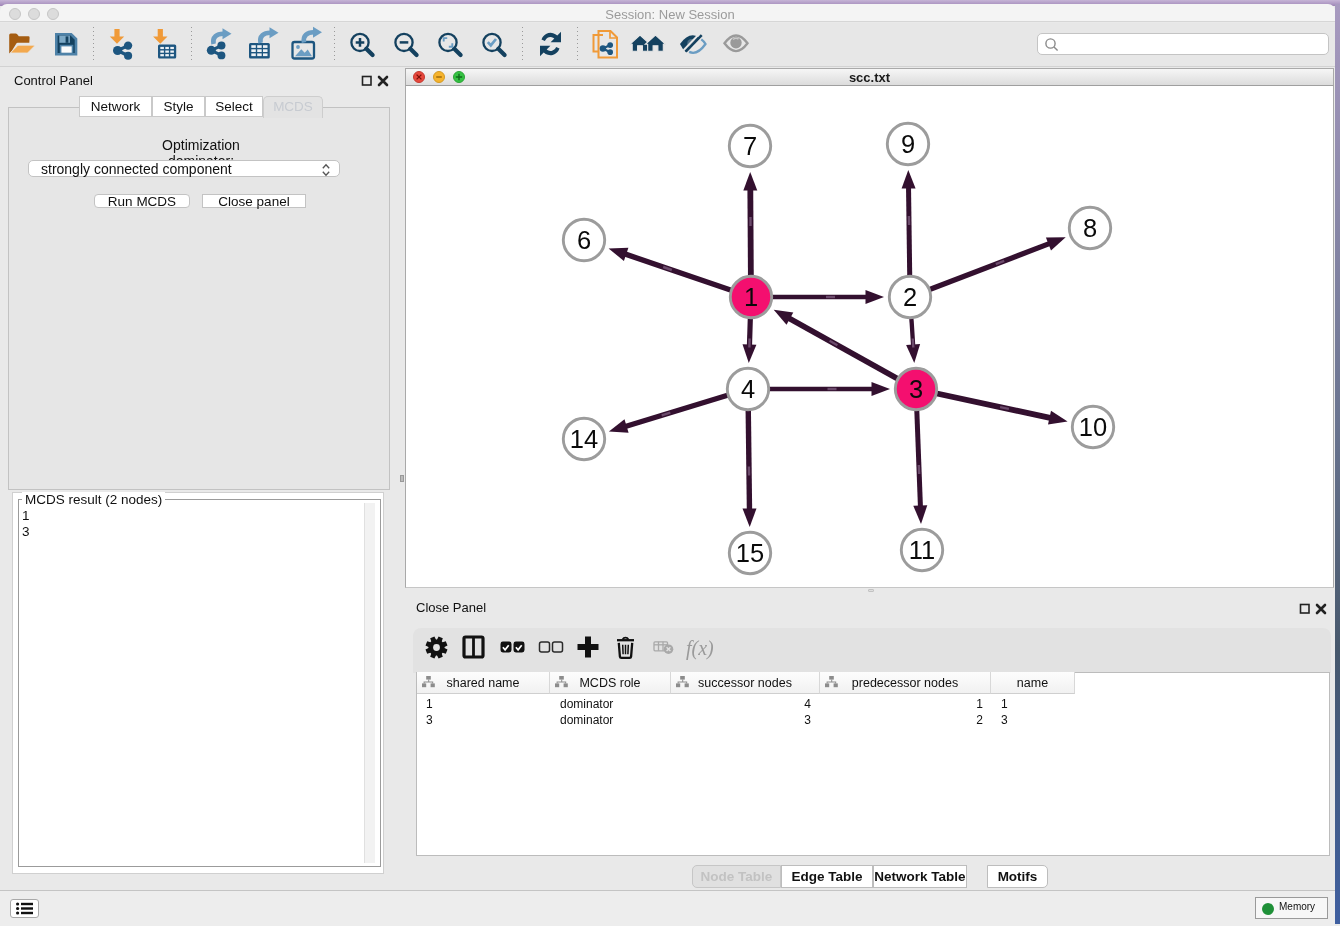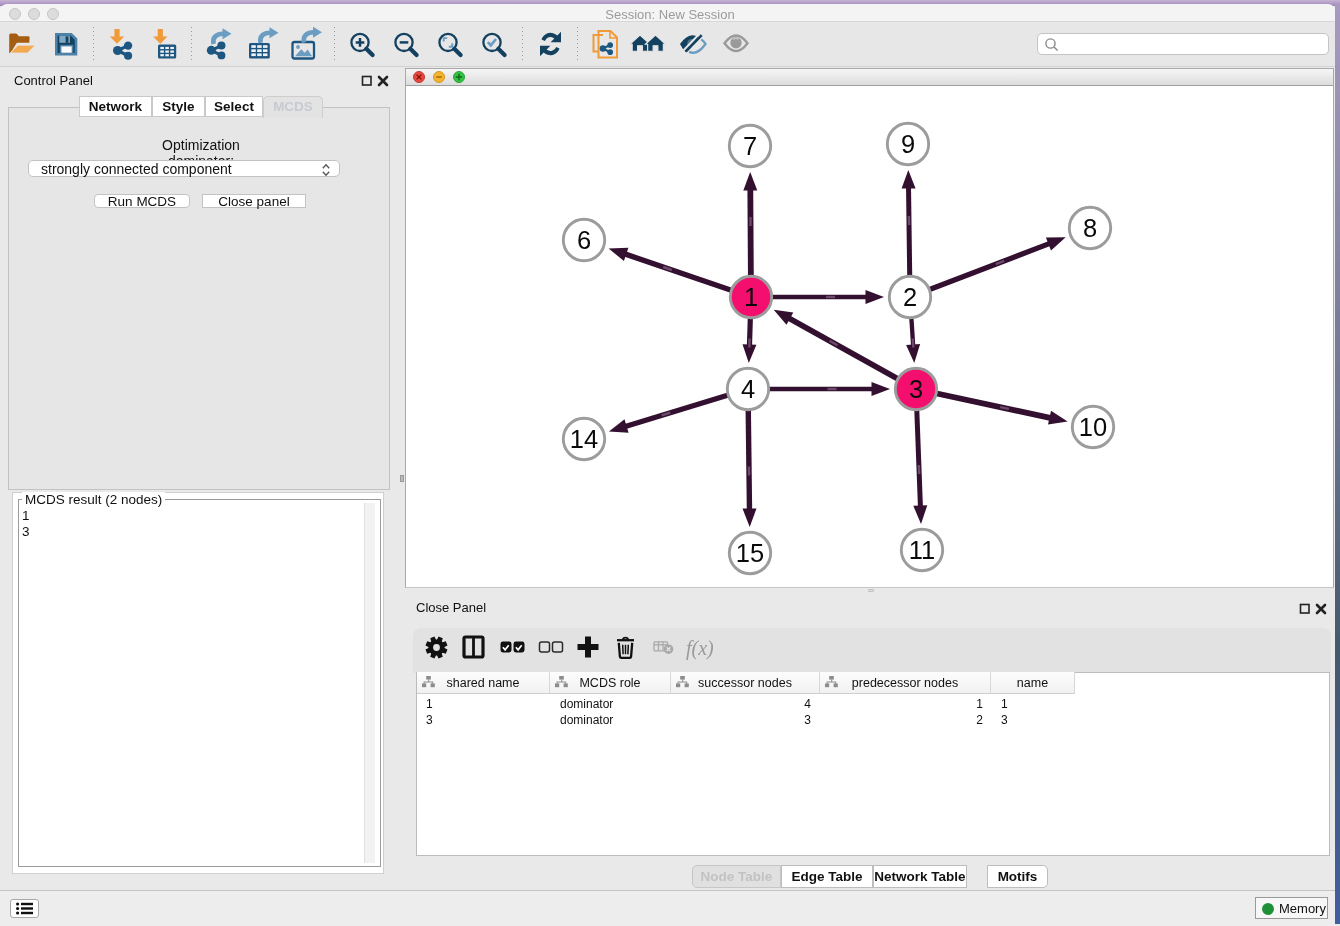--- a/index.html
+++ b/index.html
@@ -24,21 +24,21 @@
   border-bottom:1px solid #d2d2d2; }
 .sep { position:absolute; top:4px; height:36px; width:1px;
   background-image:linear-gradient(#9a9a9a 1.4px, transparent 1.4px);
   background-size:1px 4px; }
 #searchbox { left:1037px; top:10px; width:292px; height:22px; background:#fff;
   border:1px solid #c4c4c4; border-radius:5px; }
 
 #cp-head { left:14px; top:73px; font-size:13px; color:#111; }
 #cp-tabs { left:0px; top:96px; }
 .cptab { position:absolute; top:0; height:21px; background:#fff; border:1px solid #c9c9c9;
-  font-size:13.5px; font-weight:700; color:#111; text-align:center; line-height:19px; }
+  font-size:13.5px; font-weight:400; color:#111; text-align:center; line-height:19px; }
 #cp-body { left:8px; top:107px; width:382px; height:383px; background:#e6e6e6;
   border:1px solid #c2c2c2; }
 #cp-white { left:12px; top:492px; width:372px; height:382px; background:#fff;
   border:1px solid #d0d0d0;}
 #mcds-box { left:18px; top:499px; width:363px; height:368px; border:1px solid #9b9b9b; background:#fff; }
 #mcds-title { left:22px; top:492px; background:#fff; font-size:13px; color:#111; padding:0 3px;}
 
 #net-title { left:405px; top:68px; width:929px; height:18px;
   background:linear-gradient(#f6f6f6,#dcdcdc); border:1px solid #a9a9a9; border-bottom:1px solid #9f9f9f;}
 #net-canvas { left:405px; top:86px; width:929px; height:502px; background:#fff;
@@ -230,20 +230,21 @@
   <div class="abs mac-dot" style="left:433px;background:#f6b32c;border:1px solid #d39a23;">
     <svg width="10" height="10" viewBox="0 0 10 10" style="position:absolute;left:0px;top:0px">
         <path d="M2.2 5 L7.8 5" stroke="#99660a" stroke-width="1.4"></path>
       </svg>
     </div>
   <div class="abs mac-dot" style="left:453px;background:#35c243;border:1px solid #2aa336;">
     <svg width="10" height="10" viewBox="0 0 10 10" style="position:absolute;left:0px;top:0px">
         <path d="M5 1.8 L5 8.2 M1.8 5 L8.2 5" stroke="#0f6b1a" stroke-width="1.4"></path>
       </svg>
     </div>
+  <div class="abs" style="left:405px;top:70px;width:929px;text-align:center;font-size:13px;font-weight:600;color:#1a1a1a;">scc.txt</div>
   <div class="abs" id="net-canvas">
     <svg width="928" height="501" viewBox="0 0 928 501" font-family="Liberation Sans, sans-serif">
 <line x1="345.0" y1="211.0" x2="344.3" y2="101.5" stroke="#33102f" stroke-width="5.8"></line>
 <polygon points="344.2,86.0 351.3,104.5 337.3,104.5" fill="#33102f"></polygon>
 <line x1="344.5" y1="140.0" x2="344.5" y2="131.0" stroke="#6c4b6c" stroke-width="2.4"></line>
 <line x1="345.0" y1="211.0" x2="217.3" y2="167.4" stroke="#33102f" stroke-width="5.4"></line>
 <polygon points="202.6,162.4 222.4,161.7 217.9,175.0" fill="#33102f"></polygon>
 <line x1="265.8" y1="184.0" x2="257.2" y2="181.0" stroke="#6c4b6c" stroke-width="2.4"></line>
 <line x1="345.0" y1="211.0" x2="462.5" y2="211.0" stroke="#33102f" stroke-width="4.3"></line>
 <polygon points="478.0,211.0 459.5,218.0 459.5,204.0" fill="#33102f"></polygon>
@@ -399,17 +400,17 @@
       <g fill="#111">
           <circle cx="1.6" cy="2" r="1.6"></circle>
           <circle cx="1.6" cy="6.5" r="1.6"></circle>
           <circle cx="1.6" cy="11" r="1.6"></circle>
       <rect x="5" y="0.8" width="12" height="2.4"></rect>
           <rect x="5" y="5.3" width="12" height="2.4"></rect>
           <rect x="5" y="9.8" width="12" height="2.4"></rect>
         </g>
     </svg>
   </div>
-  <div class="abs" style="left:1255px;top:897px;width:73px;height:22px;background:#f7f7f7;border:1px solid #9a9a9a;font-size:13px;color:#111;">
+  <div class="abs" style="left:1255px;top:897px;width:73px;height:22px;background:#f7f7f7;border:1px solid #9a9a9a;font-size:10px;color:#111;">
     <span style="position:absolute;left:6px;top:5px;width:12px;height:12px;border-radius:50%;background:#1f9038;"></span>
     <span style="position:absolute;left:23px;top:3px;">Memory</span>
   </div>
 </div>
 
 </body></html>

